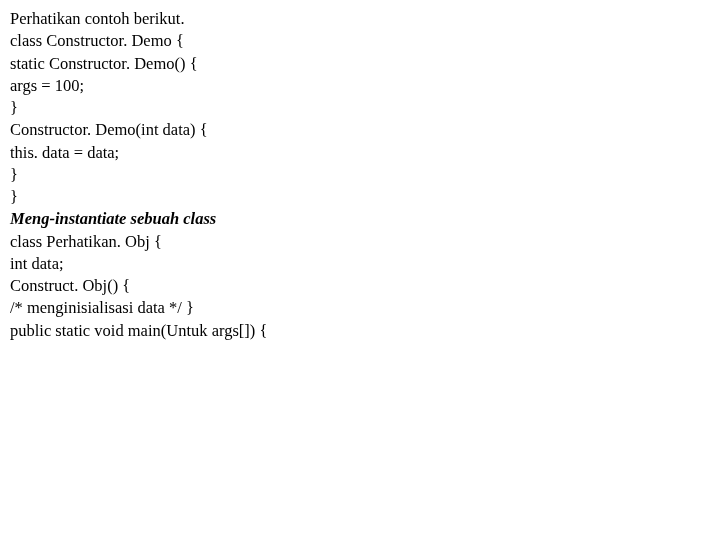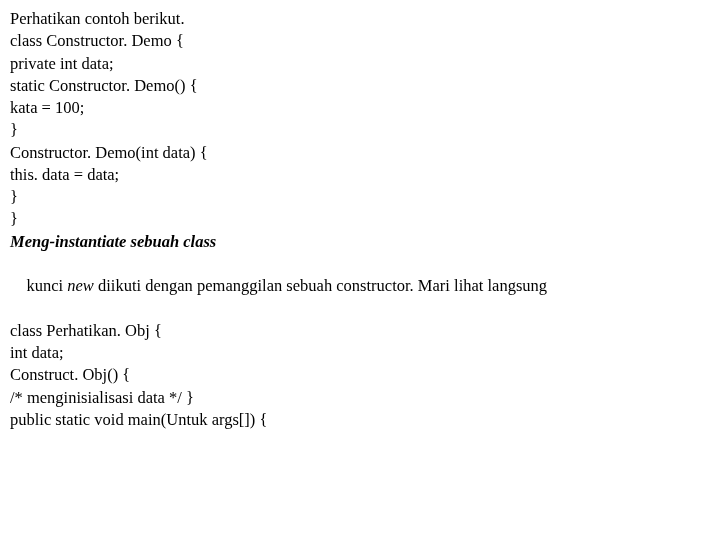--- a/index.html
+++ b/index.html
@@ -23,34 +23,30 @@
   .italic { font-style: italic; }
   .bold { font-weight: bold; }
 </style>
 </head>
 <body>
 
 <div class="page">
 
   <div class="line">Perhatikan contoh berikut.</div>
   <div class="line">class Constructor. Demo {</div>
-  <div class="line">private int data;</div>
   <div class="line">static Constructor. Demo() {</div>
-  <div class="line">kata = 100;</div>
+  <div class="line">args = 100;</div>
   <div class="line">}</div>
   <div class="line">Constructor. Demo(int data) {</div>
   <div class="line">this. data = data;</div>
   <div class="line">}</div>
   <div class="line">}</div>
 
   <div class="line bold italic">Meng-instantiate sebuah class</div>
 
-  <div class="line">
-    <span>kunci </span><span class="italic">new</span><span> diikuti dengan pemanggilan sebuah constructor. Mari lihat langsung</span>
-  </div>
 
   <div class="line">class Perhatikan. Obj {</div>
   <div class="line">int data;</div>
   <div class="line">Construct. Obj() {</div>
   <div class="line">/* menginisialisasi data */ }</div>
   <div class="line">public static void main(Untuk args[]) {</div>
 
   <div class="line">
     
   </div>

